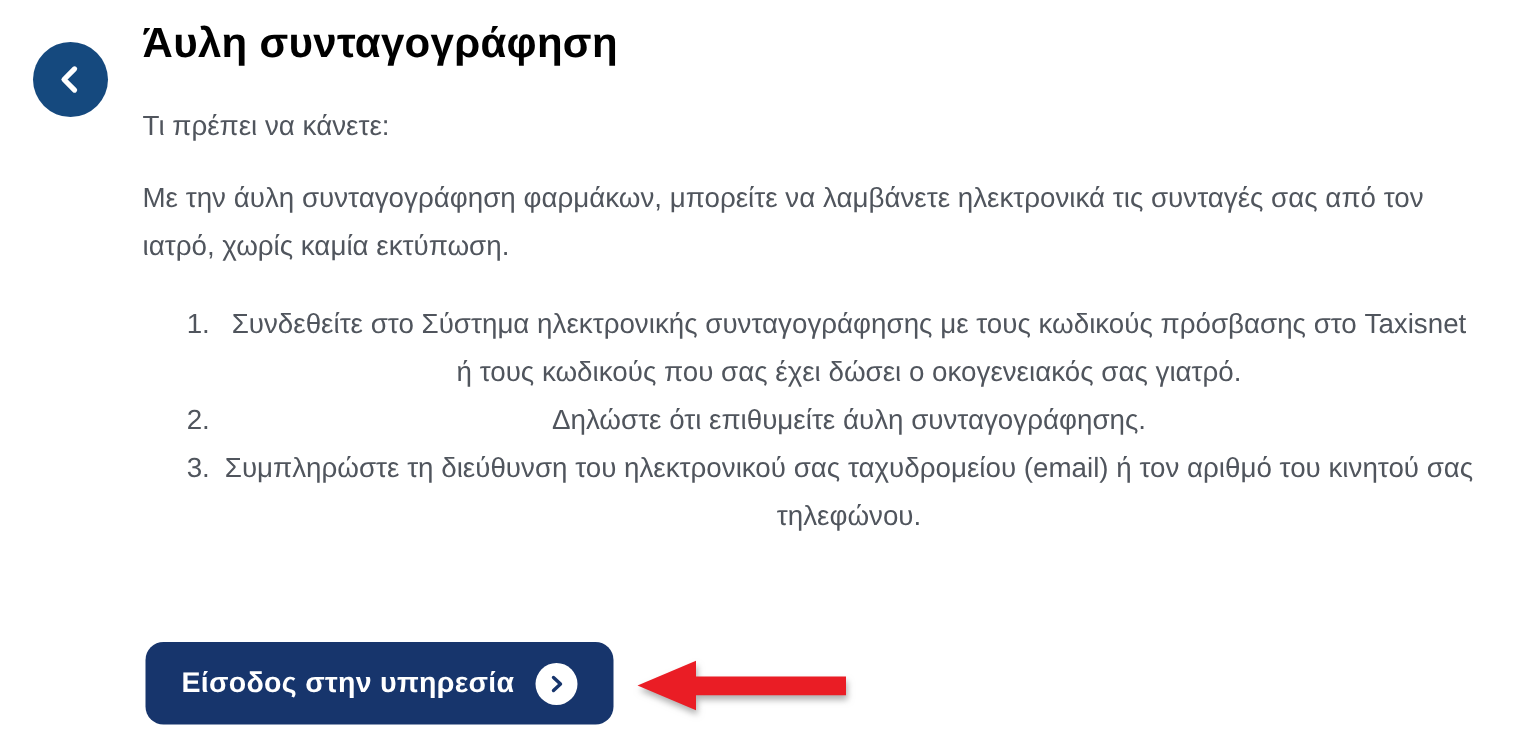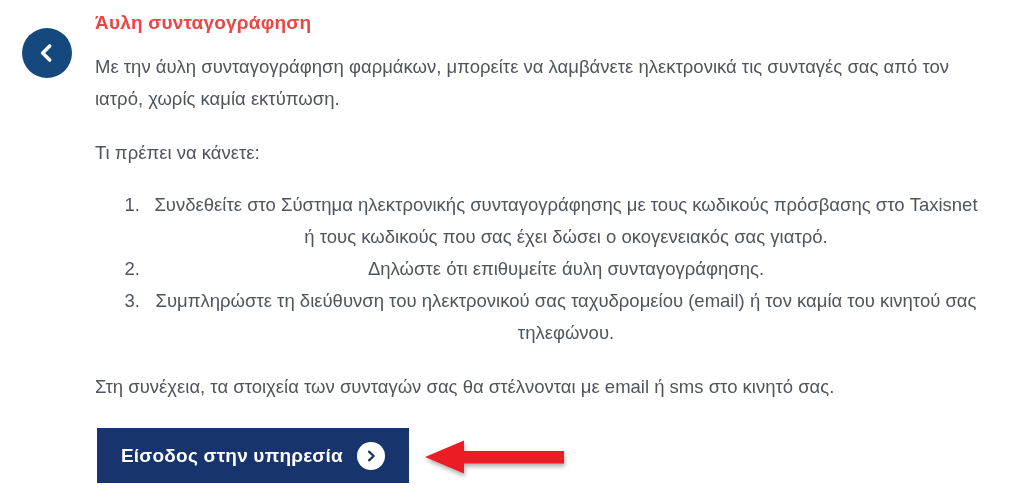--- a/index.html
+++ b/index.html
@@ -18,42 +18,42 @@
     width: 50px; height: 50px; border-radius: 50%;
     background: #15497e; border: none; cursor: pointer;
     display: flex; align-items: center; justify-content: center;
   }
   .back-btn svg { width: 26px; height: 26px; display: block; }
 
   .content {
     position: absolute; left: 95px; top: 12px; width: 888px;
   }
   h1.title {
-    font-size: 19px; font-weight: bold; color: #ef4444;
+    font-size: 28px; font-weight: bold; color: #000000;
     letter-spacing: 0.2px; line-height: 1.2;
   }
   .body-text {
     font-size: 18.5px; line-height: 32px; color: #50555d;
   }
   p.intro { margin-top: 16px; }
   p.steps-heading { margin-top: 22px; }
   ol.steps {
     margin-top: 20px; padding-left: 50px;
   }
   ol.steps li { padding-left: 4px; text-align: center; }
   p.outro { margin-top: 22px; }
 
   .cta-row {
     position: absolute; left: 97px; top: 428px;
     display: flex; align-items: center;
   }
   .cta-btn {
     height: 55px; padding: 0 24px;
     background: #17356c; color: #ffffff;
-    border: none; border-radius: 0; cursor: pointer;
+    border: none; border-radius: 12px; cursor: pointer;
     display: inline-flex; align-items: center; gap: 14px;
     font-family: "Liberation Sans", "DejaVu Sans", sans-serif;
     font-size: 19px; font-weight: bold; letter-spacing: 0.2px;
   }
   .cta-circle {
     width: 28px; height: 28px; border-radius: 50%;
     background: #ffffff; display: inline-flex;
     align-items: center; justify-content: center; flex: 0 0 auto;
   }
   .cta-circle svg { width: 16px; height: 16px; display: block; }
@@ -73,31 +73,30 @@
     <span>
       <svg viewBox="0 0 24 24">
         <polyline points="14.5,5.5 8,12 14.5,18.5" fill="none" stroke="#ffffff" stroke-width="3.2" stroke-linecap="round" stroke-linejoin="round"></polyline>
       </svg>
     </span>
   </button>
 
   <div class="content">
     <h1 class="title">Άυλη συνταγογράφηση</h1>
 
+    <p class="body-text steps-heading">Τι πρέπει να κάνετε:</p>
+
     <p class="body-text intro">Με την άυλη συνταγογράφηση φαρμάκων, μπορείτε να λαμβάνετε ηλεκτρονικά τις συνταγές σας από τον ιατρό, χωρίς καμία εκτύπωση.</p>
-
-    <p class="body-text steps-heading">Τι πρέπει να κάνετε:</p>
 
     <ol class="steps body-text">
       <li>Συνδεθείτε στο Σύστημα ηλεκτρονικής συνταγογράφησης με τους κωδικούς πρόσβασης στο Taxisnet ή τους κωδικούς που σας έχει δώσει ο οκογενειακός σας γιατρό.</li>
       <li>Δηλώστε ότι επιθυμείτε άυλη συνταγογράφησης.</li>
-      <li>Συμπληρώστε τη διεύθυνση του ηλεκτρονικού σας ταχυδρομείου (email) ή τον καμία του κινητού σας τηλεφώνου.</li>
+      <li>Συμπληρώστε τη διεύθυνση του ηλεκτρονικού σας ταχυδρομείου (email) ή τον αριθμό του κινητού σας τηλεφώνου.</li>
     </ol>
 
-    <p class="body-text outro">Στη συνέχεια, τα στοιχεία των συνταγών σας θα στέλνονται με email ή sms στο κινητό σας.</p>
   </div>
 
   <div class="cta-row">
     <button class="cta-btn">
       <span>Είσοδος στην υπηρεσία</span>
       <span class="cta-circle">
         <svg viewBox="0 0 24 24">
           <polyline points="9,5.5 16,12 9,18.5" fill="none" stroke="#17356c" stroke-width="3.4" stroke-linecap="round" stroke-linejoin="round"></polyline>
         </svg>
       </span>

